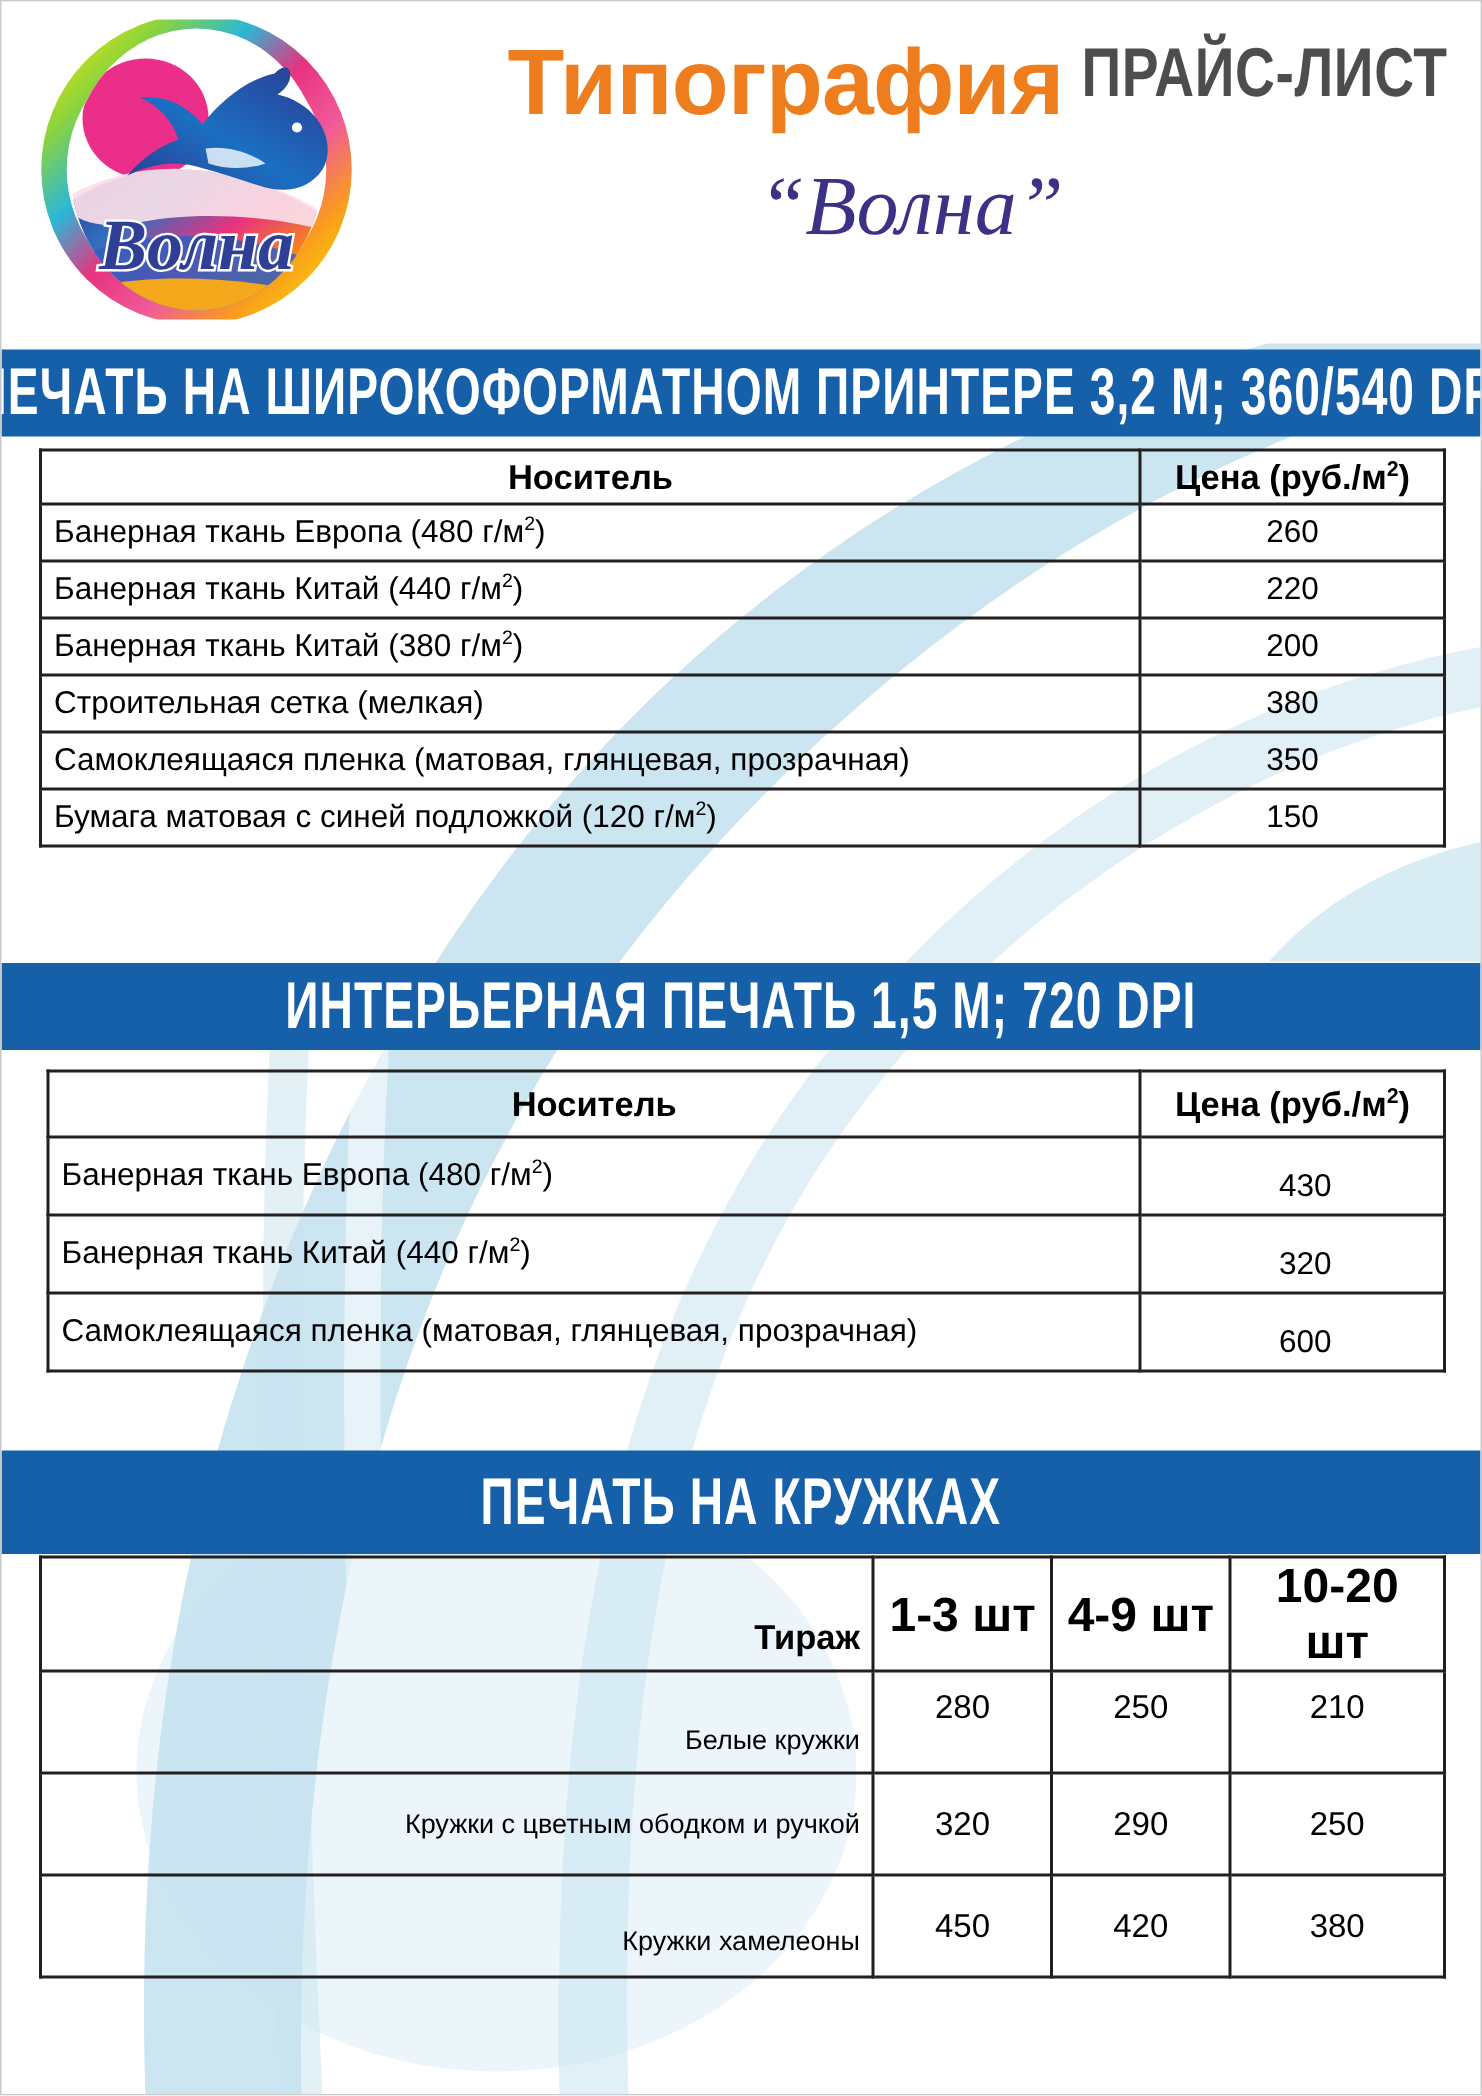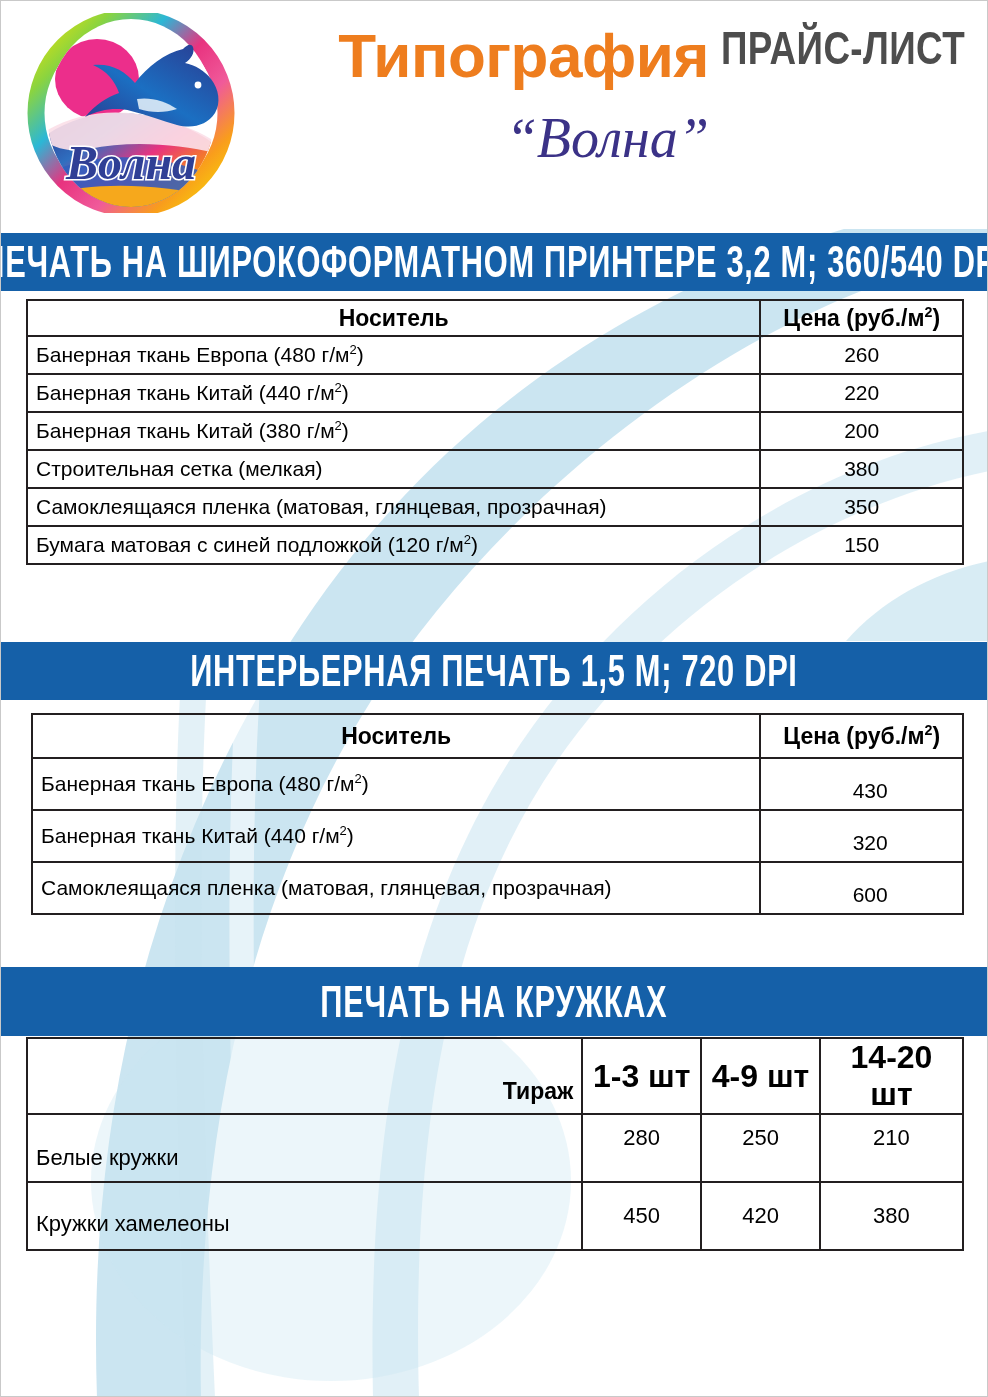--- a/index.html
+++ b/index.html
@@ -206,21 +206,22 @@
     width: 113px;
     height: 62px;
     vertical-align: middle;
     font-size: 32px;
   }
   #table-3 th.h-qty-last { width: 136px; }
   #table-3 td { height: 68px; }
   #table-3 .cell-name {
     vertical-align: bottom;
     padding-bottom: 10px;
-    font-size: 22px;
+    font-size: 18px;
+    text-align: right;
   }
   #table-3 .cell-price {
     vertical-align: top;
     padding-top: 10px;
     font-size: 22px;
   }
   #table-3 tr.row-mid .cell-price { vertical-align: middle; padding-top: 0; }
   #table-3 tr.row-mid .cell-name { vertical-align: middle; padding-bottom: 0; }
   #table-3 tr.row-last .cell-price { vertical-align: middle; padding-top: 0; }
   #table-3 tr.row-last .cell-name { vertical-align: bottom; padding-bottom: 12px; }
@@ -386,29 +387,35 @@
   <div class="section-bar" id="bar-3">
     <span class="section-bar-text">ПЕЧАТЬ НА КРУЖКАХ</span>
   </div>
 
   <table class="price-table" id="table-3">
     <thead>
       <tr>
         <th class="h-tirazh">Тираж</th>
         <th class="h-qty">1-3 шт</th>
         <th class="h-qty">4-9 шт</th>
-        <th class="h-qty h-qty-last">14-20 шт</th>
+        <th class="h-qty h-qty-last">10-20 шт</th>
       </tr>
     </thead>
     <tbody>
       <tr>
         <td class="cell-name">Белые кружки</td>
         <td class="cell-price">280</td>
         <td class="cell-price">250</td>
         <td class="cell-price">210</td>
+      </tr>
+      <tr class="row-mid">
+        <td class="cell-name">Кружки с цветным ободком и ручкой</td>
+        <td class="cell-price">320</td>
+        <td class="cell-price">290</td>
+        <td class="cell-price">250</td>
       </tr>
       <tr class="row-last">
         <td class="cell-name">Кружки хамелеоны</td>
         <td class="cell-price">450</td>
         <td class="cell-price">420</td>
         <td class="cell-price">380</td>
       </tr>
     </tbody>
   </table>
 

